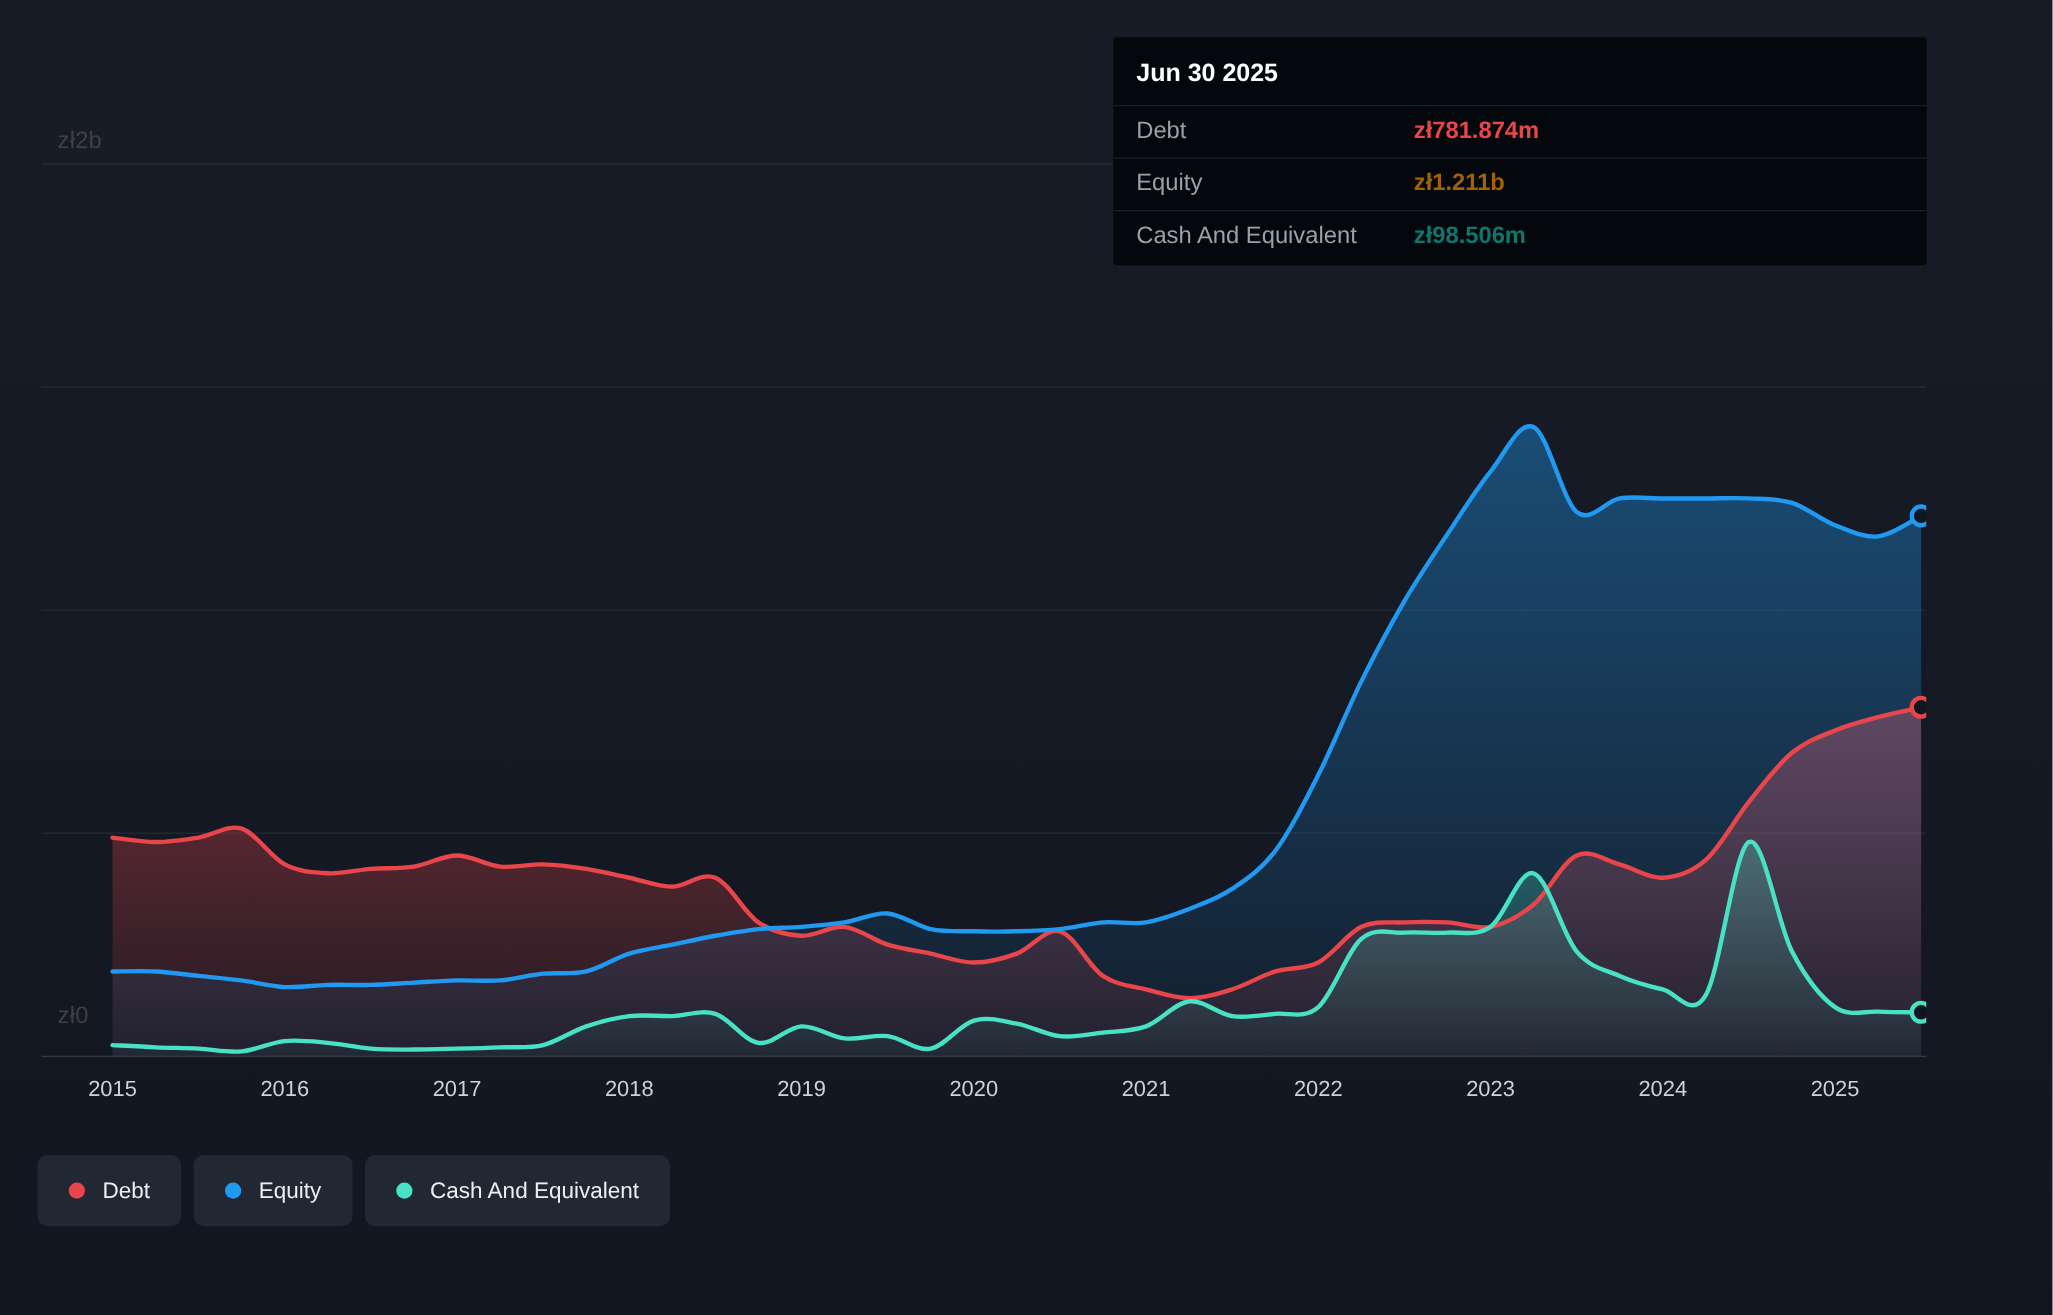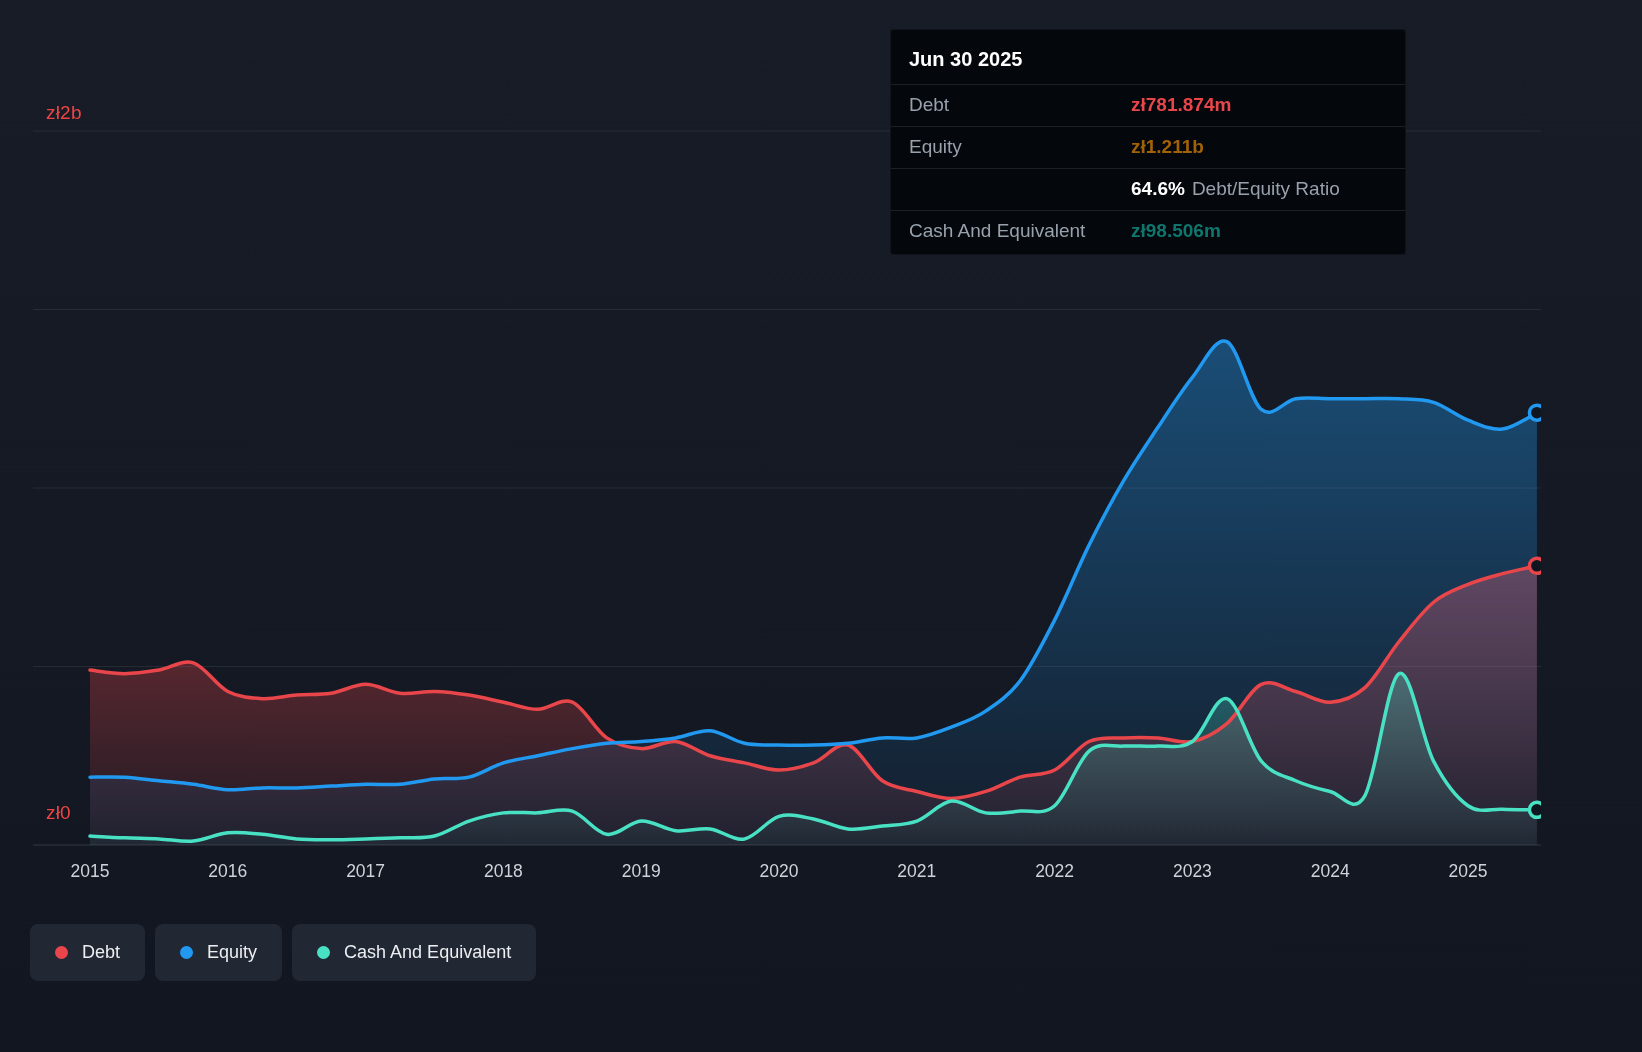--- a/index.html
+++ b/index.html
@@ -7,28 +7,28 @@
     width:1642px;height:1052px;
     background:linear-gradient(180deg,#171c26 0%,#141923 55%,#121620 100%);
     font-family:"Liberation Sans",sans-serif;
     position:relative;overflow:hidden;
     -webkit-font-smoothing:antialiased;
   }
   .chart-root{position:absolute;inset:0;}
   .plot{position:absolute;inset:0;padding-left:32px;}
   .plot svg{position:absolute;left:0;top:0;}
   .y-label{
-    position:absolute;left:46px;color:#ef4444;font-size:19px;letter-spacing:.2px;text-align:center;
+    position:absolute;left:46px;color:#404040;font-size:19px;letter-spacing:.2px;text-align:center;
   }
   .y-top{top:102px;}
   .y-zero{top:802px;}
 
   
   .tooltip{
-    position:absolute;top:29px;left:890px;width:516px;box-sizing:border-box;
+    position:absolute;top:29px;left:890px;width:652px;box-sizing:border-box;
     background:#04070b;border:1px solid rgba(255,255,255,0.05);
     border-radius:4px;padding:6px 0 2px 0;
   }
   .tt-title{
     padding:12px 18px 13px 18px;font-size:20px;font-weight:700;color:#ffffff;
   }
   .tt-row{
     display:flex;align-items:baseline;
     padding:9px 18px 10px 18px;
     border-top:1px solid rgba(255,255,255,0.10);
@@ -106,26 +106,20 @@
   <div class="tt-title">Jun 30 2025</div>
   <div class="tt-row">
     <span class="tt-label">Debt</span>
     <span class="tt-value" style="color: rgb(232, 70, 74);">zł781.874m</span>
   </div>
   <div class="tt-row">
     <span class="tt-label">Equity</span>
     <span class="tt-value" style="color: #a16207;">zł1.211b</span>
   </div>
   <div class="tt-row">
-    <span class="tt-label"></span>
-    <span class="tt-value">
-      <span class="tt-ratio-value">64.6%</span><span class="tt-suffix">Debt/Equity Ratio</span>
-    </span>
-  </div>
-  <div class="tt-row">
     <span class="tt-label">Cash And Equivalent</span>
     <span class="tt-value" style="color: #0f766e;">zł98.506m</span>
   </div>
 </div>
 
 <div class="legend">
   <div class="pill">
     <span class="dot" style="background: rgb(232, 70, 74);"></span>
     <span>Debt</span>
   </div>

